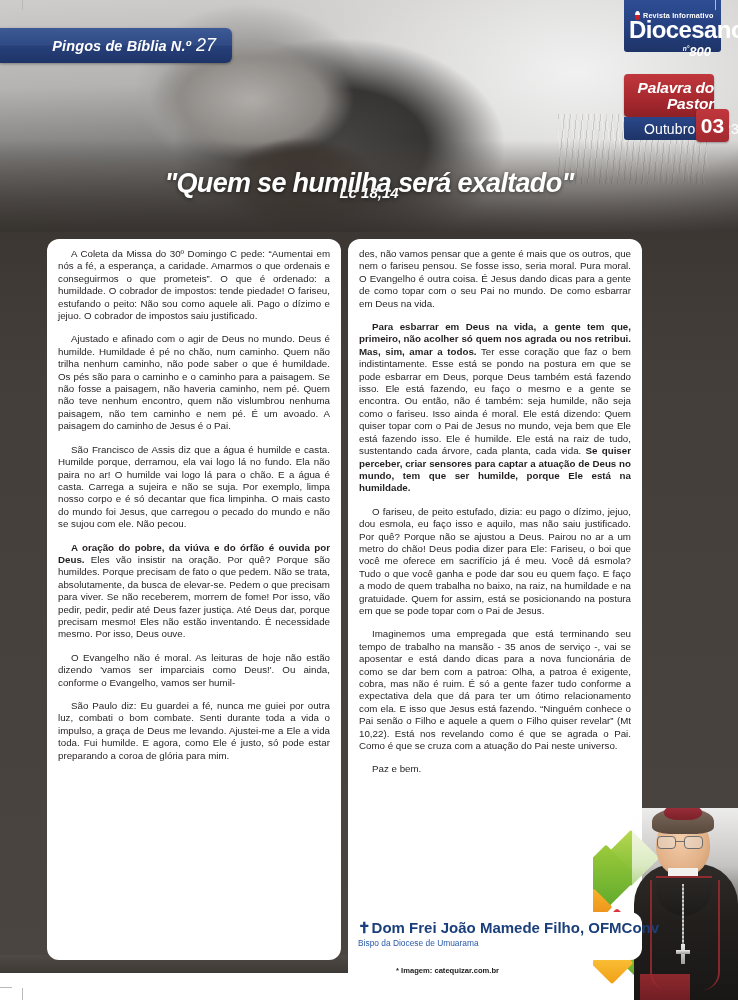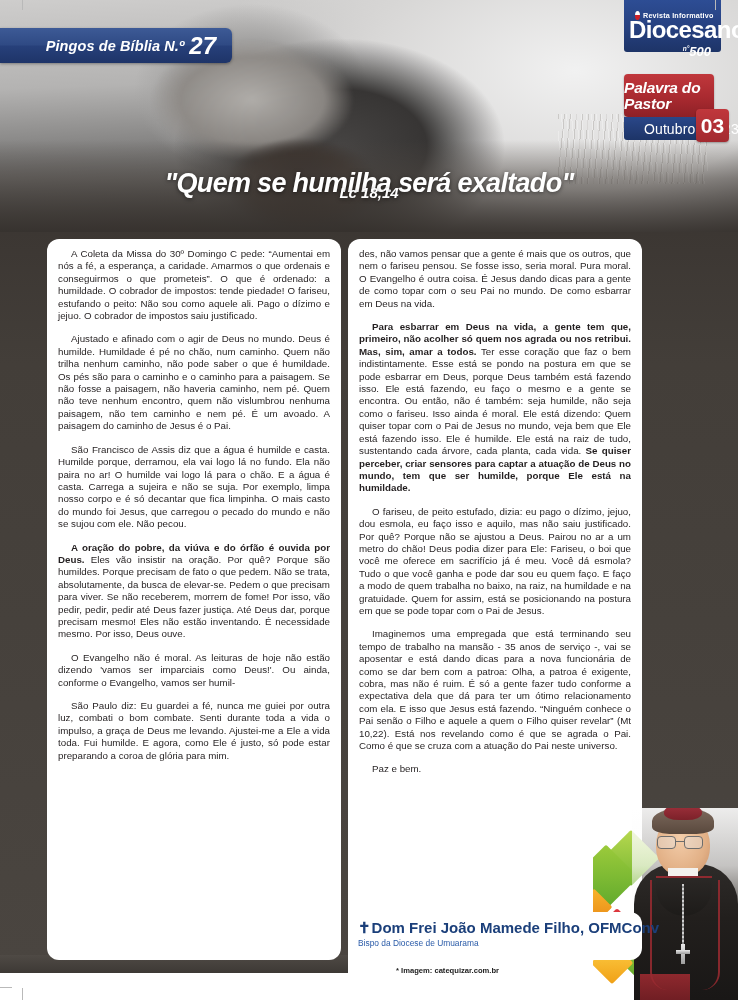--- a/index.html
+++ b/index.html
@@ -61,21 +61,21 @@
     border-radius: 0 6px 6px 0;
     box-shadow: 0 1px 3px rgba(0,0,0,.35);
     display: flex; align-items: center; justify-content: flex-end;
     padding-right: 16px;
     color: #ffffff;
   }
   .pingos-text {
     font-style: italic; font-weight: bold; font-size: 14.5px;
     letter-spacing: .1px; white-space: nowrap; text-align: right;
   }
-  .pingos-num { font-size: 24px; font-style: italic; font-weight: bold; text-align: right; }
+  .pingos-num { font-size: 18px; font-style: italic; font-weight: normal; text-align: right; }
 
   
   .badge {
     position: absolute; right: 9px; top: 0; width: 105px; height: 140px;
   }
   .badge-blue {
     position: absolute; left: 0; top: 0; width: 97px; height: 52px;
     background: linear-gradient(180deg,#2d4d94 0%, #26407f 55%, #1f3straight 100%);
     background: linear-gradient(180deg,#2d4d94 0%, #26407f 55%, #1d3467 100%);
     border-radius: 0 0 3px 3px;
@@ -99,21 +99,21 @@
   }
   .badge-500 {
     position: absolute; right: 10px; top: 44px;
     color: #ffffff; font-size: 13px; font-weight: bold; font-style: italic;
   }
   .badge-500 sup { font-size: 6.5px; }
   .badge-red {
     position: absolute; left: 0; top: 74px; width: 90px; height: 43px;
     background: linear-gradient(180deg,#c0373c 0%, #a92a30 55%, #8e2026 100%);
     border-radius: 4px;
-    display: flex; flex-direction: column; align-items: flex-start; justify-content: center;
+    display: flex; flex-direction: column; align-items: flex-end; justify-content: center;
     box-shadow: 0 1px 2px rgba(0,0,0,.35);
   }
   .badge-red span {
     color: #ffffff; font-size: 15.5px; font-weight: bold; font-style: italic;
     line-height: 1.02; letter-spacing: -.2px;
   }
   .badge-foot {
     position: absolute; left: 0; top: 117px; width: 97px; height: 23px;
     background: linear-gradient(180deg,#2a4789 0%, #1d3467 100%);
     border-radius: 0 0 3px 3px;
@@ -311,21 +311,21 @@
   </div>
 
   <div class="badge">
     <div class="badge-blue">
       <div class="badge-rev">
         <span class="badge-rev-dot"></span>
         <span class="badge-rev-label">Revista Informativo</span>
       </div>
       <div class="badge-title">Diocesano</div>
       <div class="badge-500">
-        <sup>n°</sup><span>500</span>
+        <sup>n°</sup><span>800</span>
       </div>
     </div>
     <div class="badge-red">
       <span>Palavra do</span>
       <span>Pastor</span>
     </div>
     <div class="badge-foot">
       <span class="badge-date">Outubro / 2023</span>
     </div>
     <div class="badge-pagenum">03</div>

